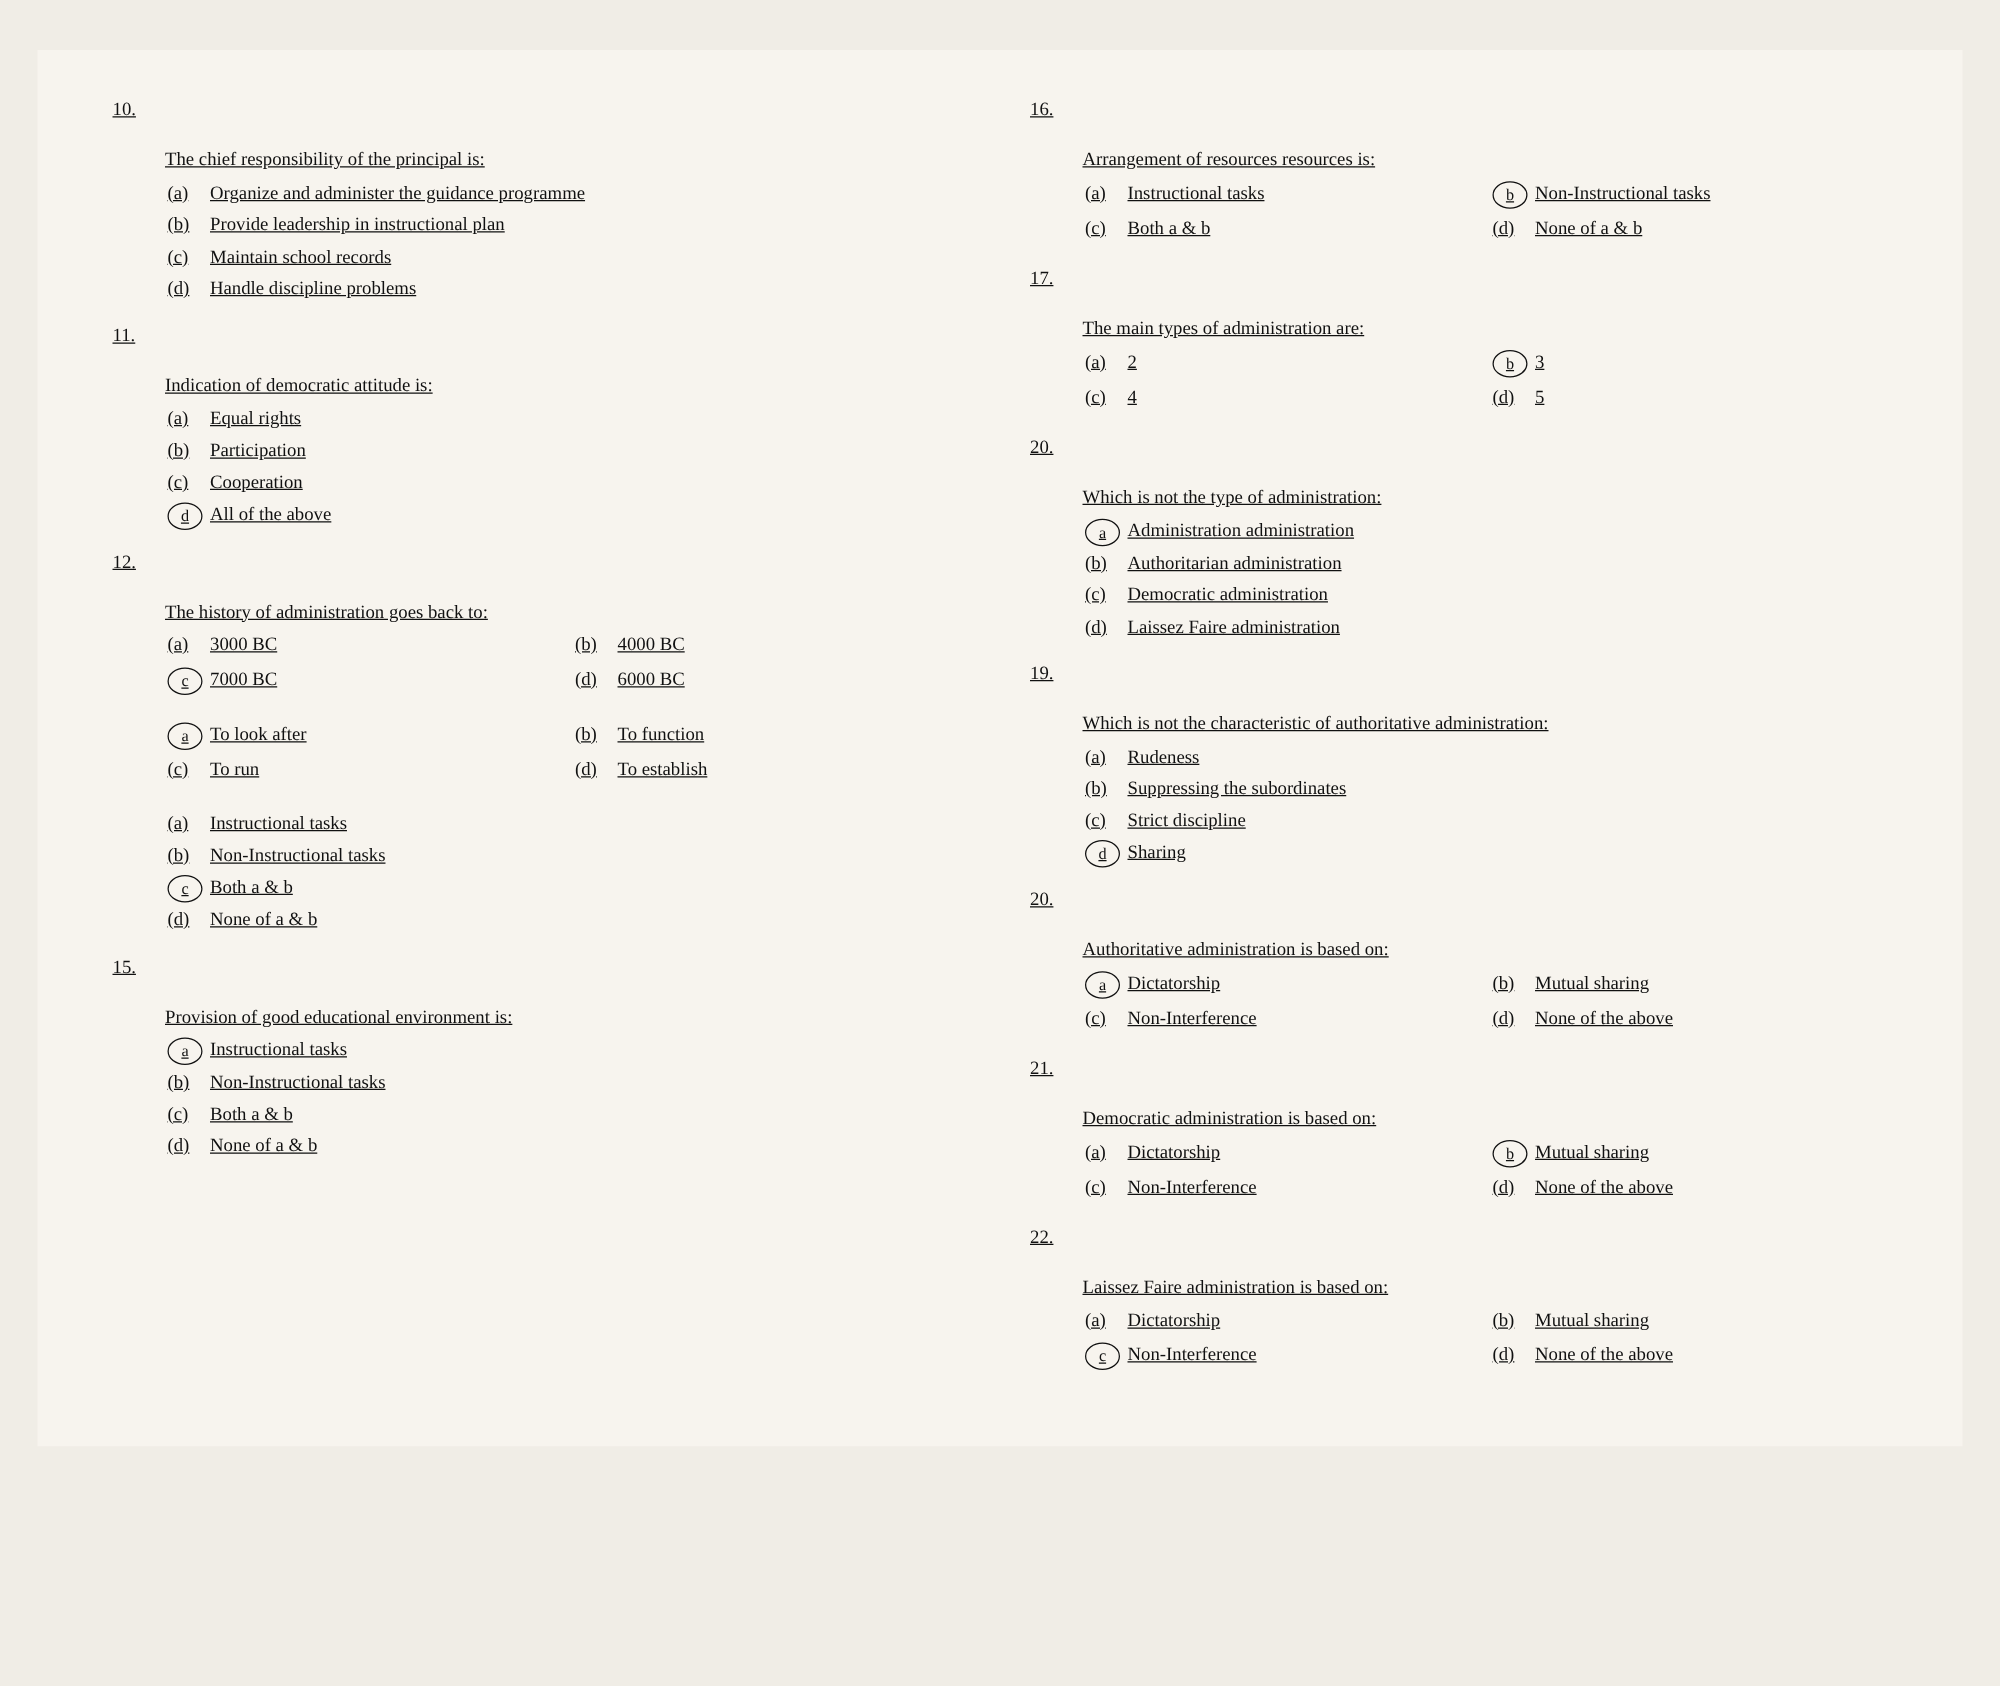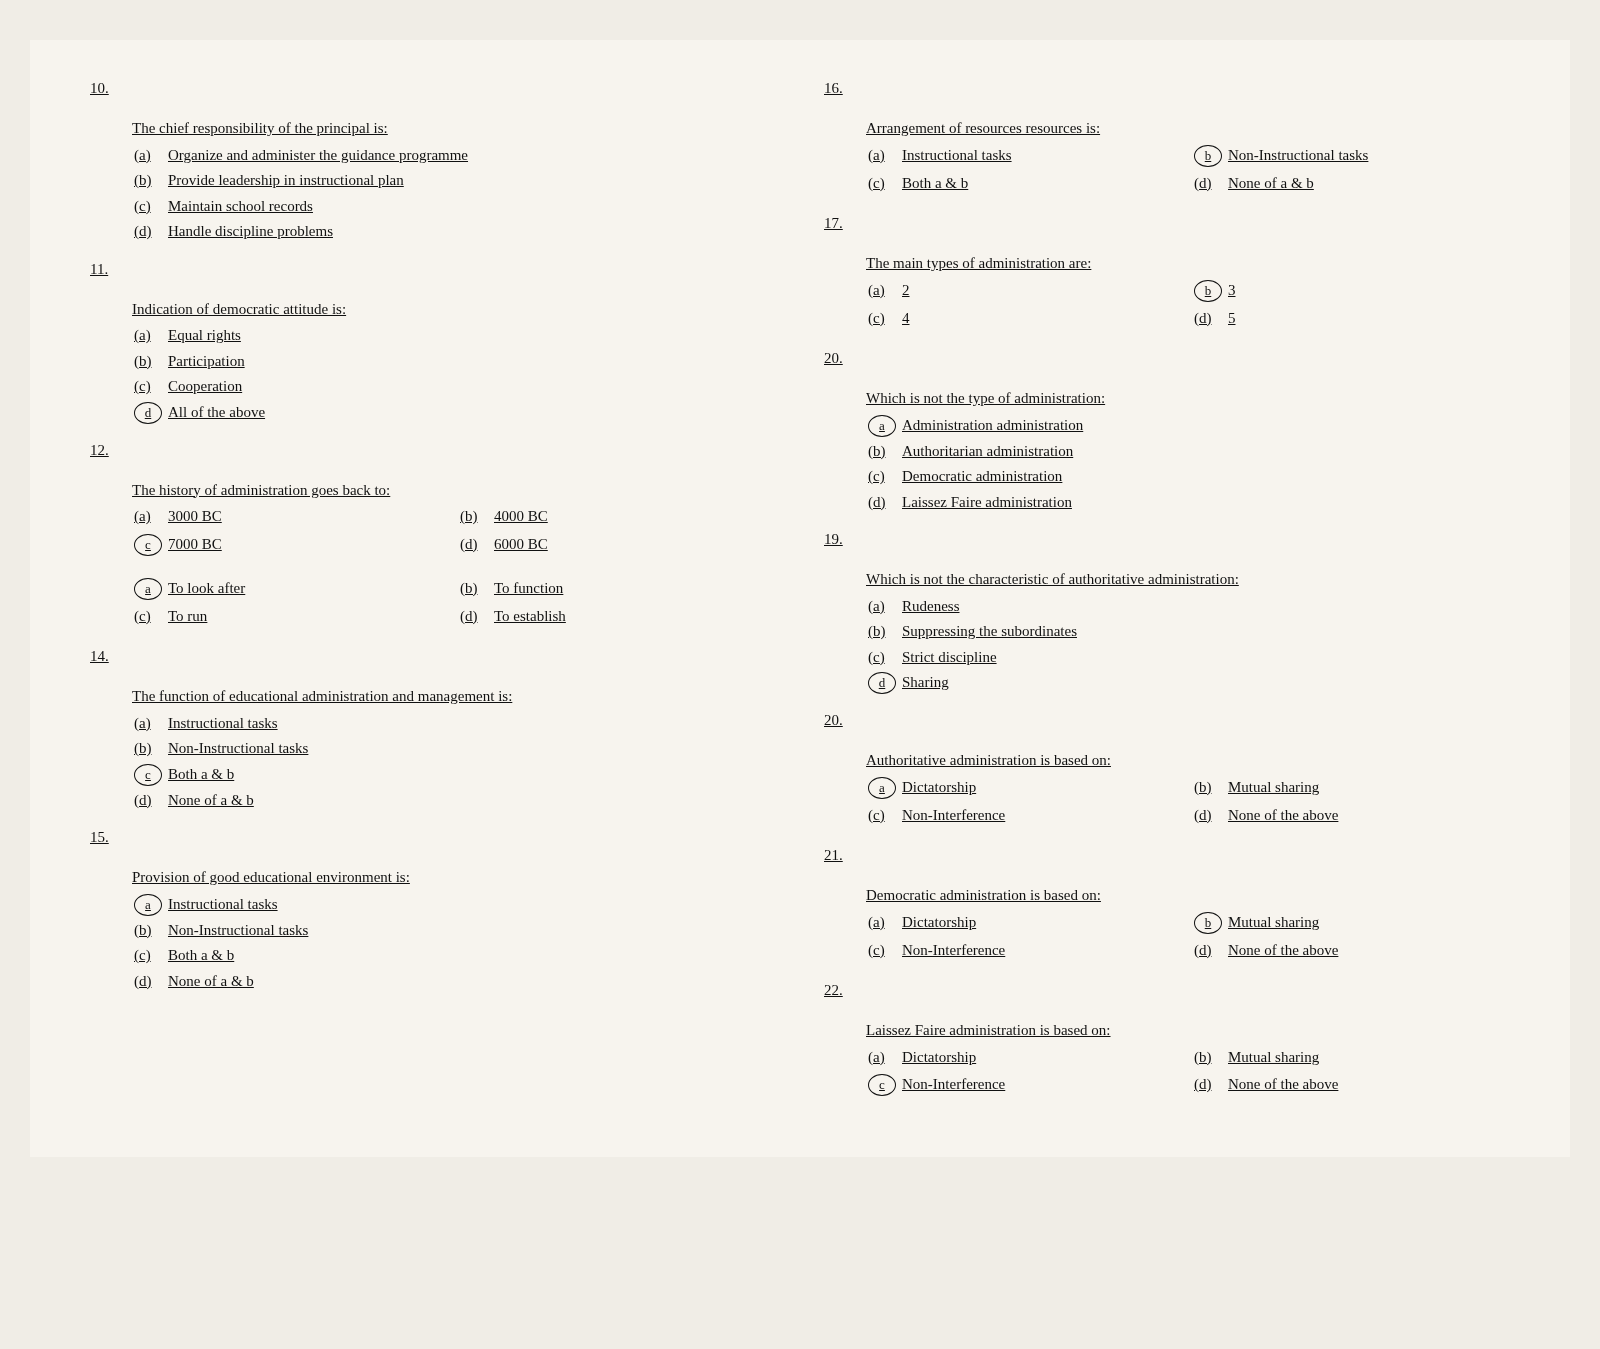--- a/index.html
+++ b/index.html
@@ -183,24 +183,20 @@
                 <span>To run</span>
               </div>
               <div class="option-row">
                 <span class="opt-label">(d)</span>
                 <span>To establish</span>
               </div>
             </div>
           </div>
         </div>
         <div class="question-block">
-          <div class="question-row">
-            <span class="q-num">14.</span>
-            <span class="q-text">The function of educational administration and management is:</span>
-          </div>
           <div class="options">
             <div class="option-row">
               <span class="opt-label">(a)</span>
               <span>Instructional tasks</span>
             </div>
             <div class="option-row">
               <span class="opt-label">(b)</span>
               <span>Non-Instructional tasks</span>
             </div>
             <div class="option-row">

